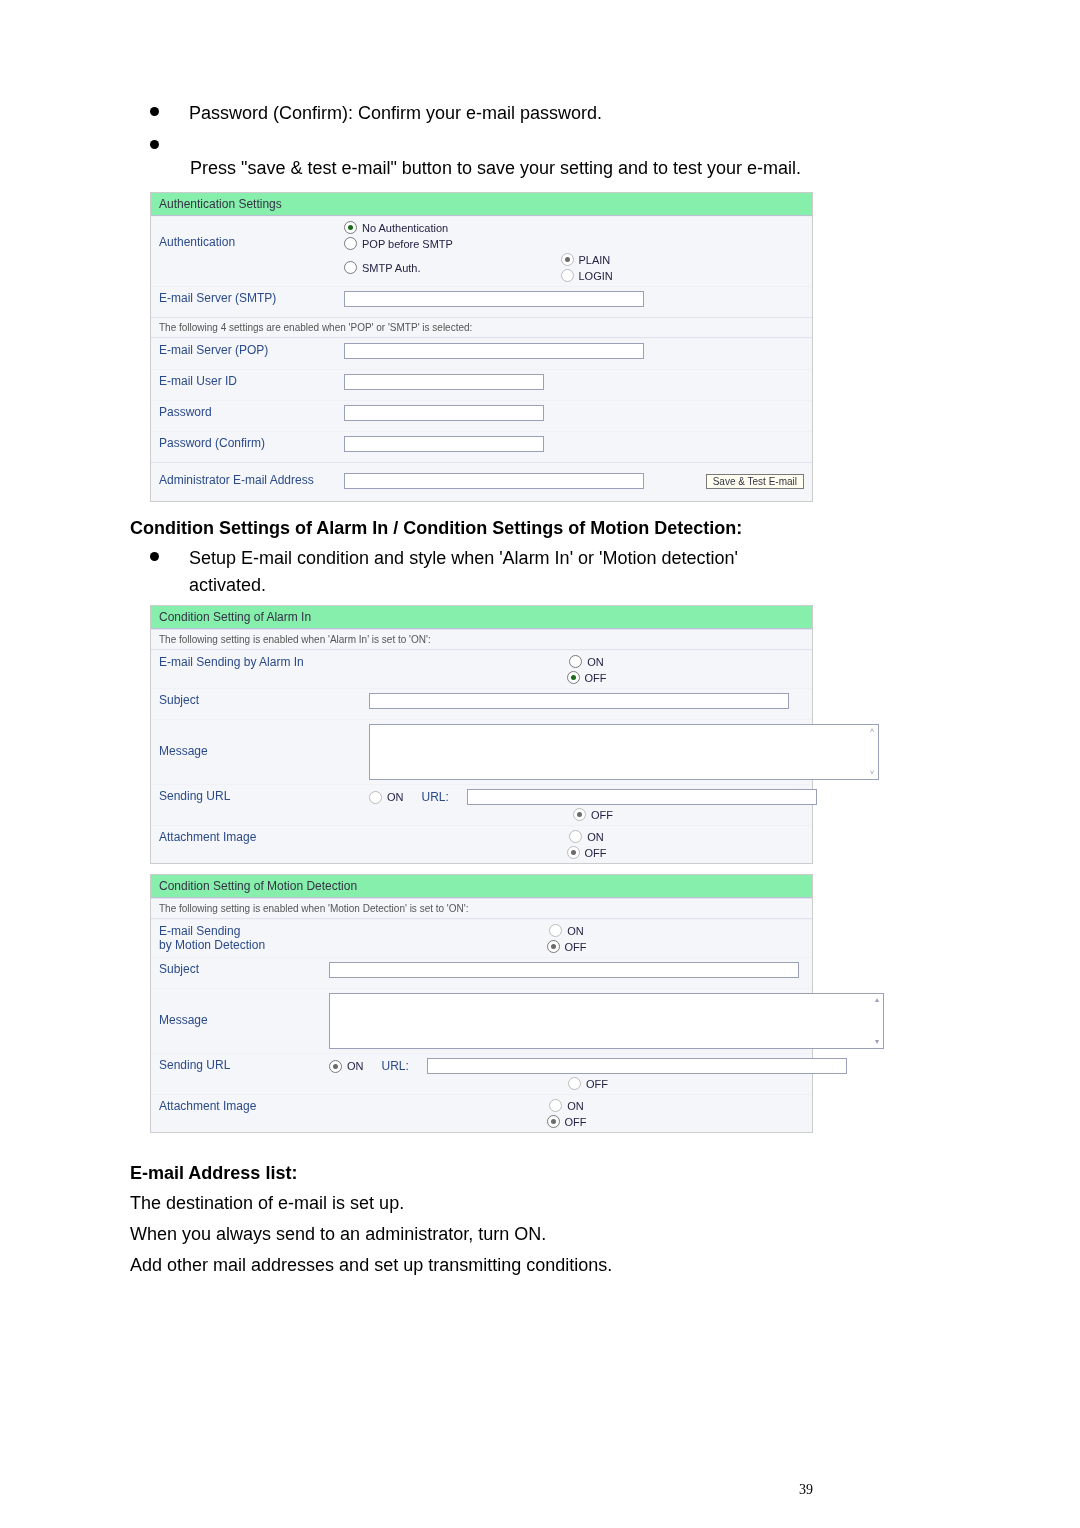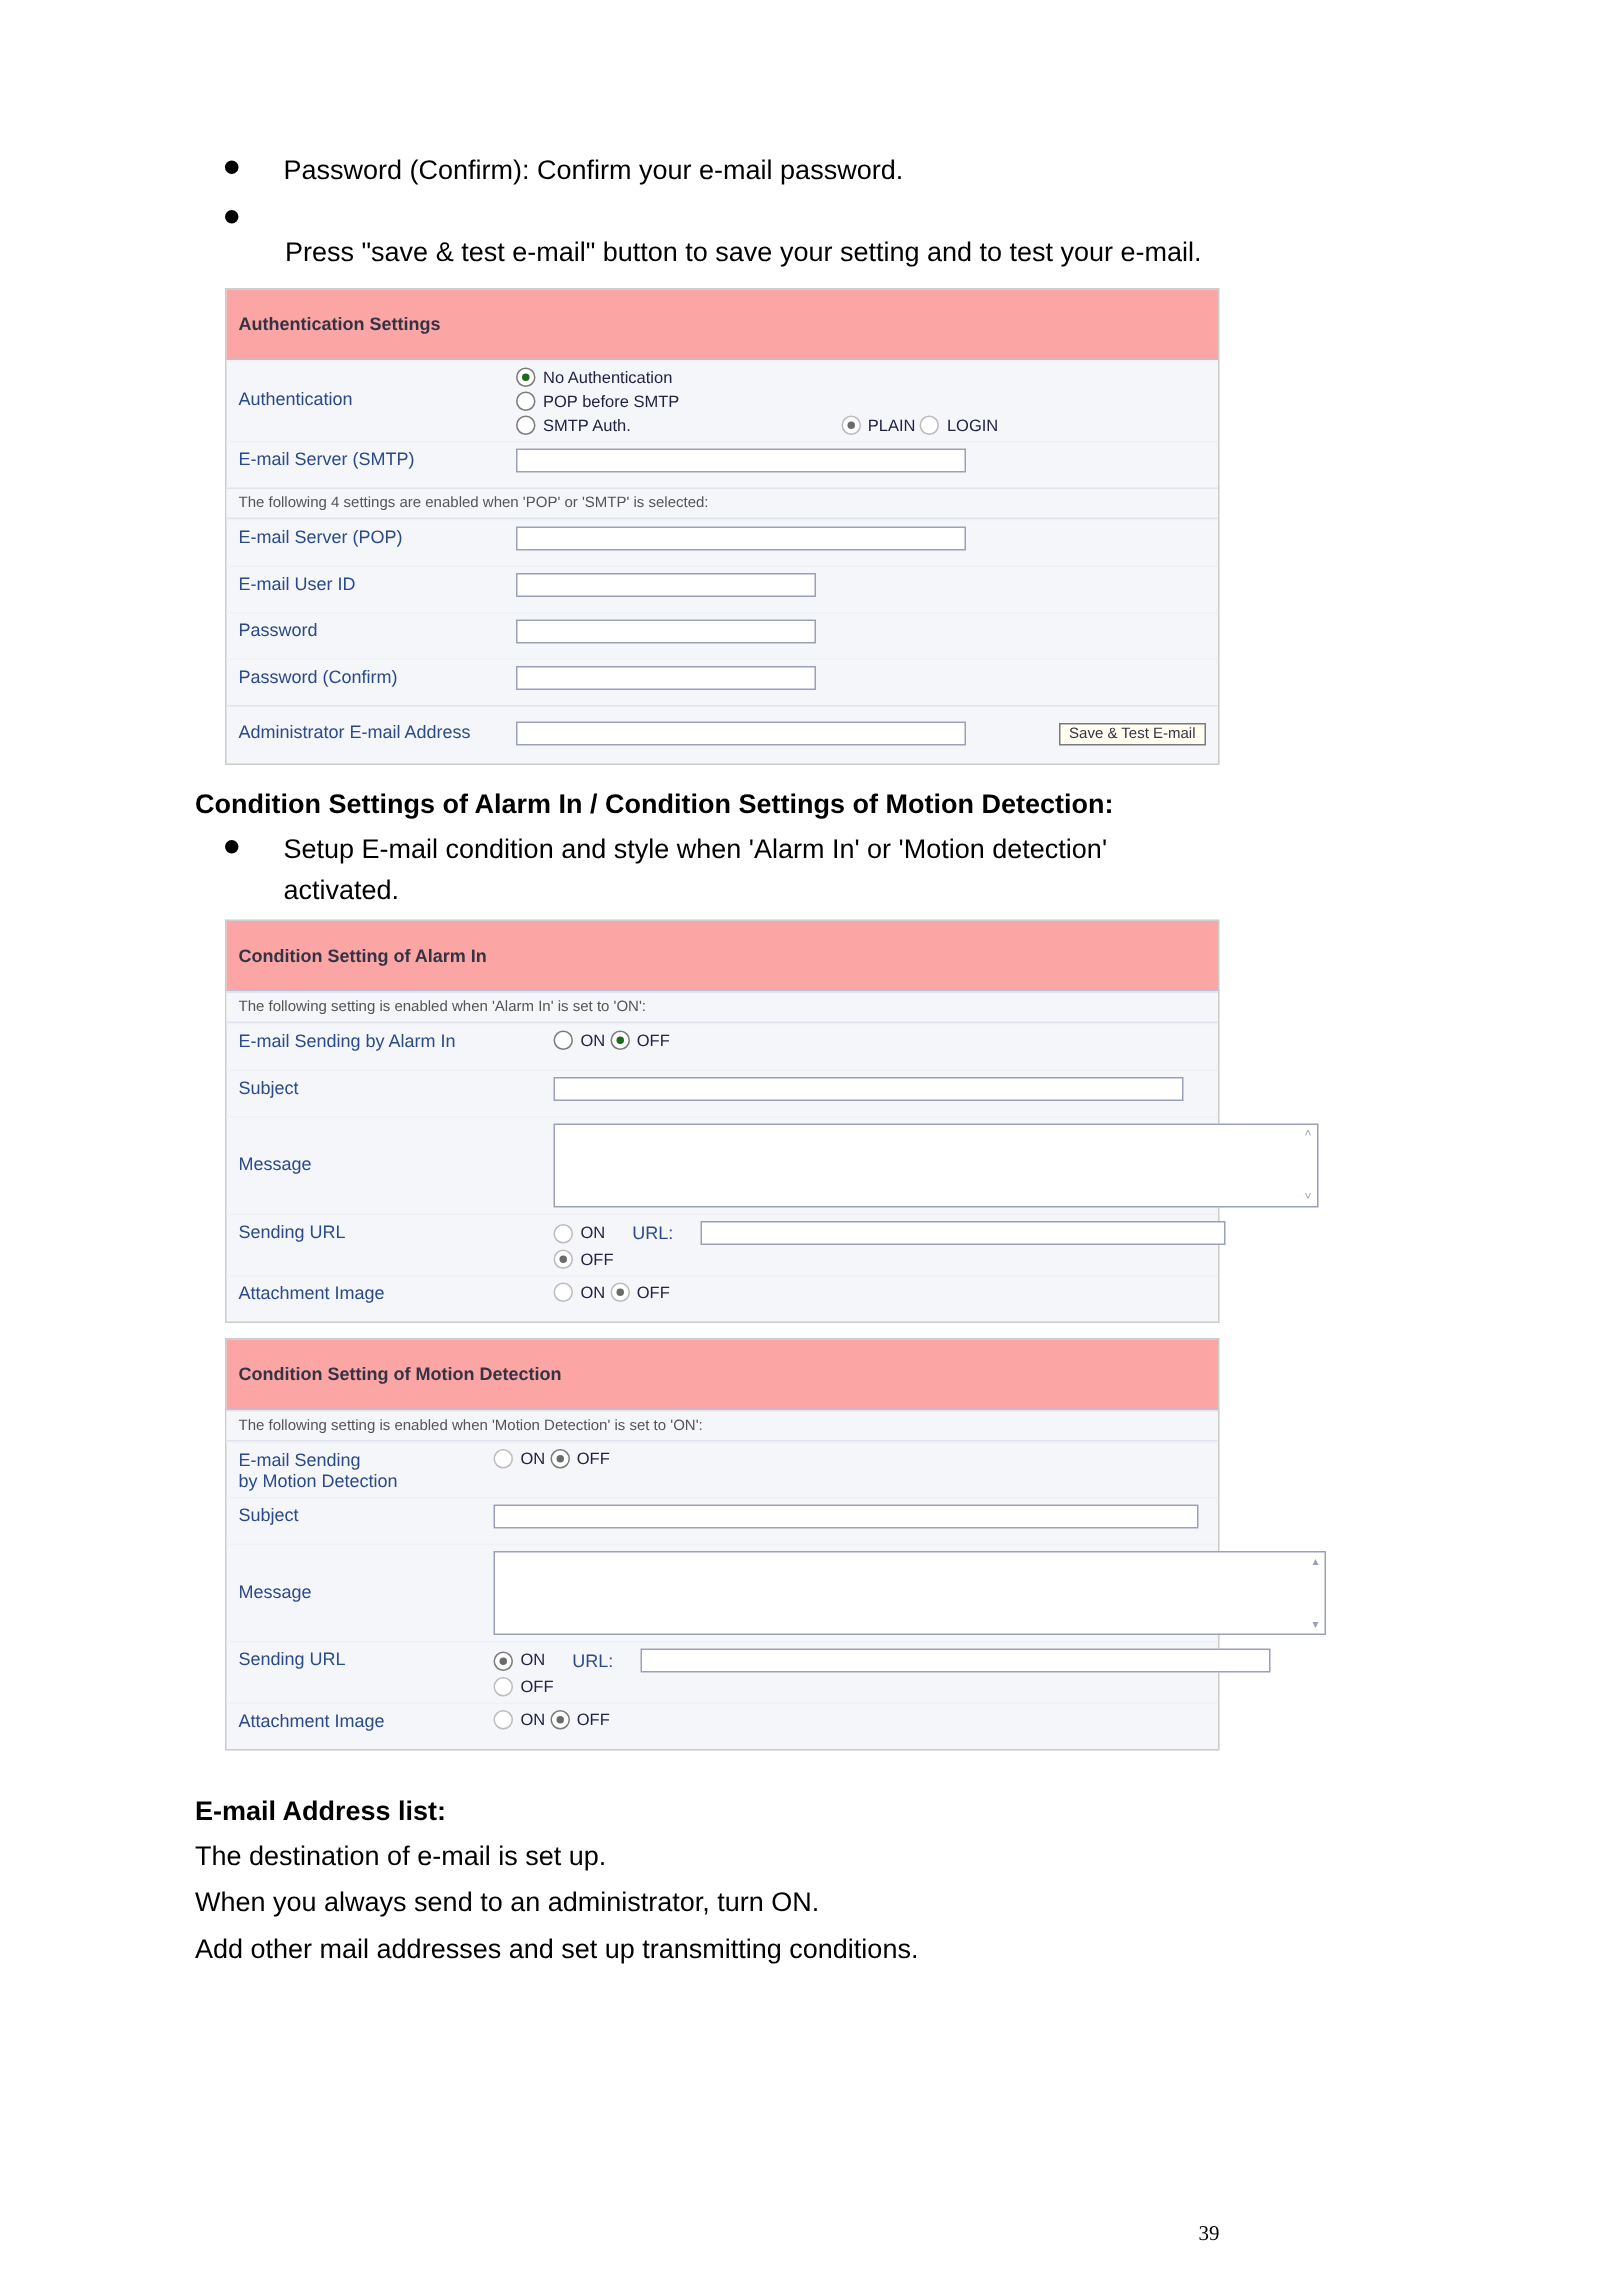--- a/index.html
+++ b/index.html
@@ -57,25 +57,25 @@
   
   .settings-box {
     border: 1px solid #ccc;
     background: #f5f6f9;
     margin: 6px 0 16px 20px;
     font-size: 12px;
     color: #2a4a8a;
     font-family: Verdana, Arial, sans-serif;
   }
   .settings-header {
-    background: #fca5a5;
+    background: #86efac;
     color: #334;
-    font-weight: bold;
+    font-weight: normal;
     font-size: 12px;
-    padding: 16px 8px;
+    padding: 4px 8px;
     border-bottom: 1px solid #bcc0d4;
   }
   .settings-note {
     font-size: 10px;
     color: #555;
     padding: 4px 8px;
     background: #f5f6f9;
     border-top: 1px solid #e0e3ee;
     border-bottom: 1px solid #e0e3ee;
   }
@@ -94,21 +94,21 @@
   }
   .settings-value {
     flex: 1;
     display: flex;
     align-items: center;
     gap: 14px;
     flex-wrap: wrap;
   }
   .sub-col {
     display: flex;
-    flex-direction: row;
+    flex-direction: column;
     gap: 3px;
   }
   .radio-opt {
     display: flex;
     align-items: center;
     gap: 5px;
     font-size: 11px;
     color: #224;
   }
   .radio {

